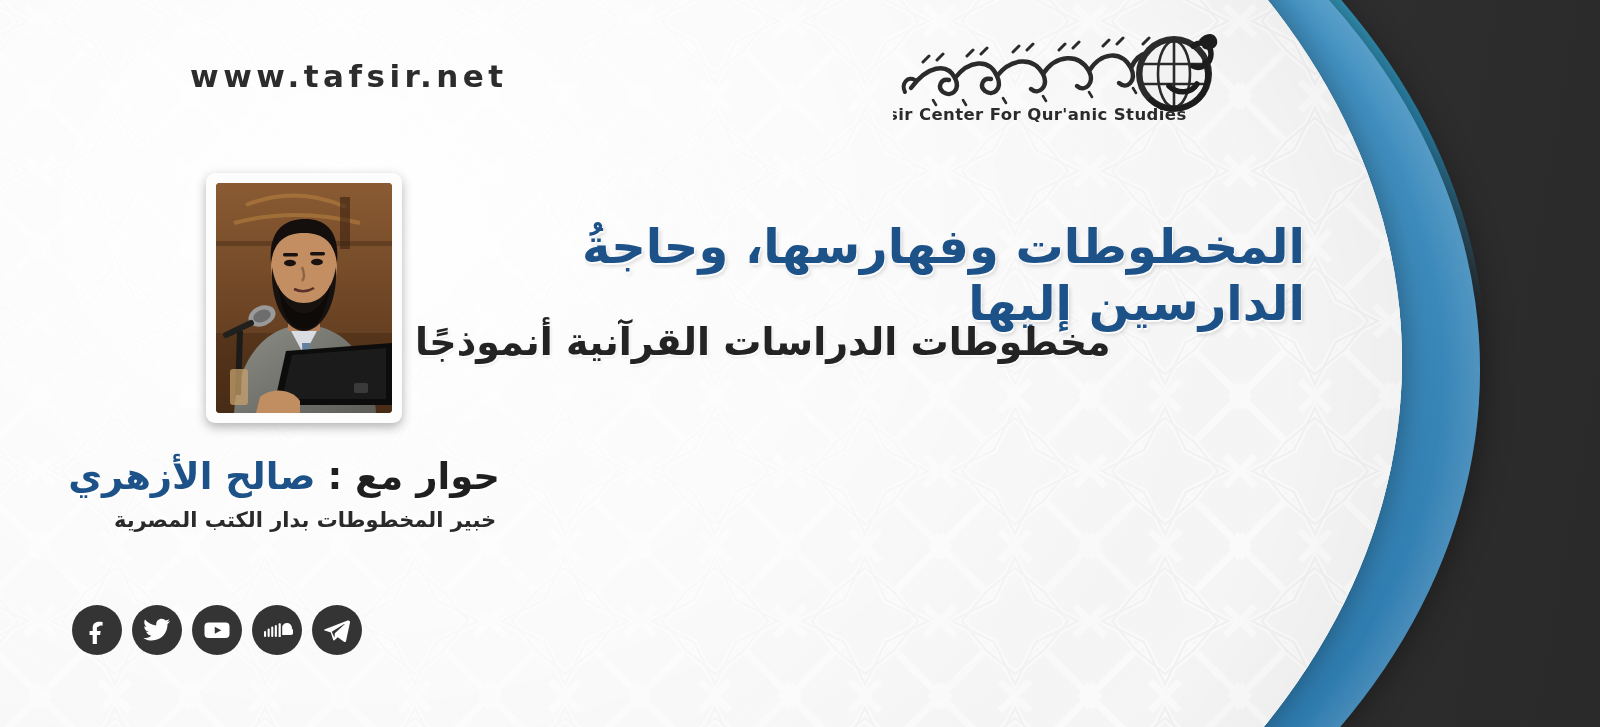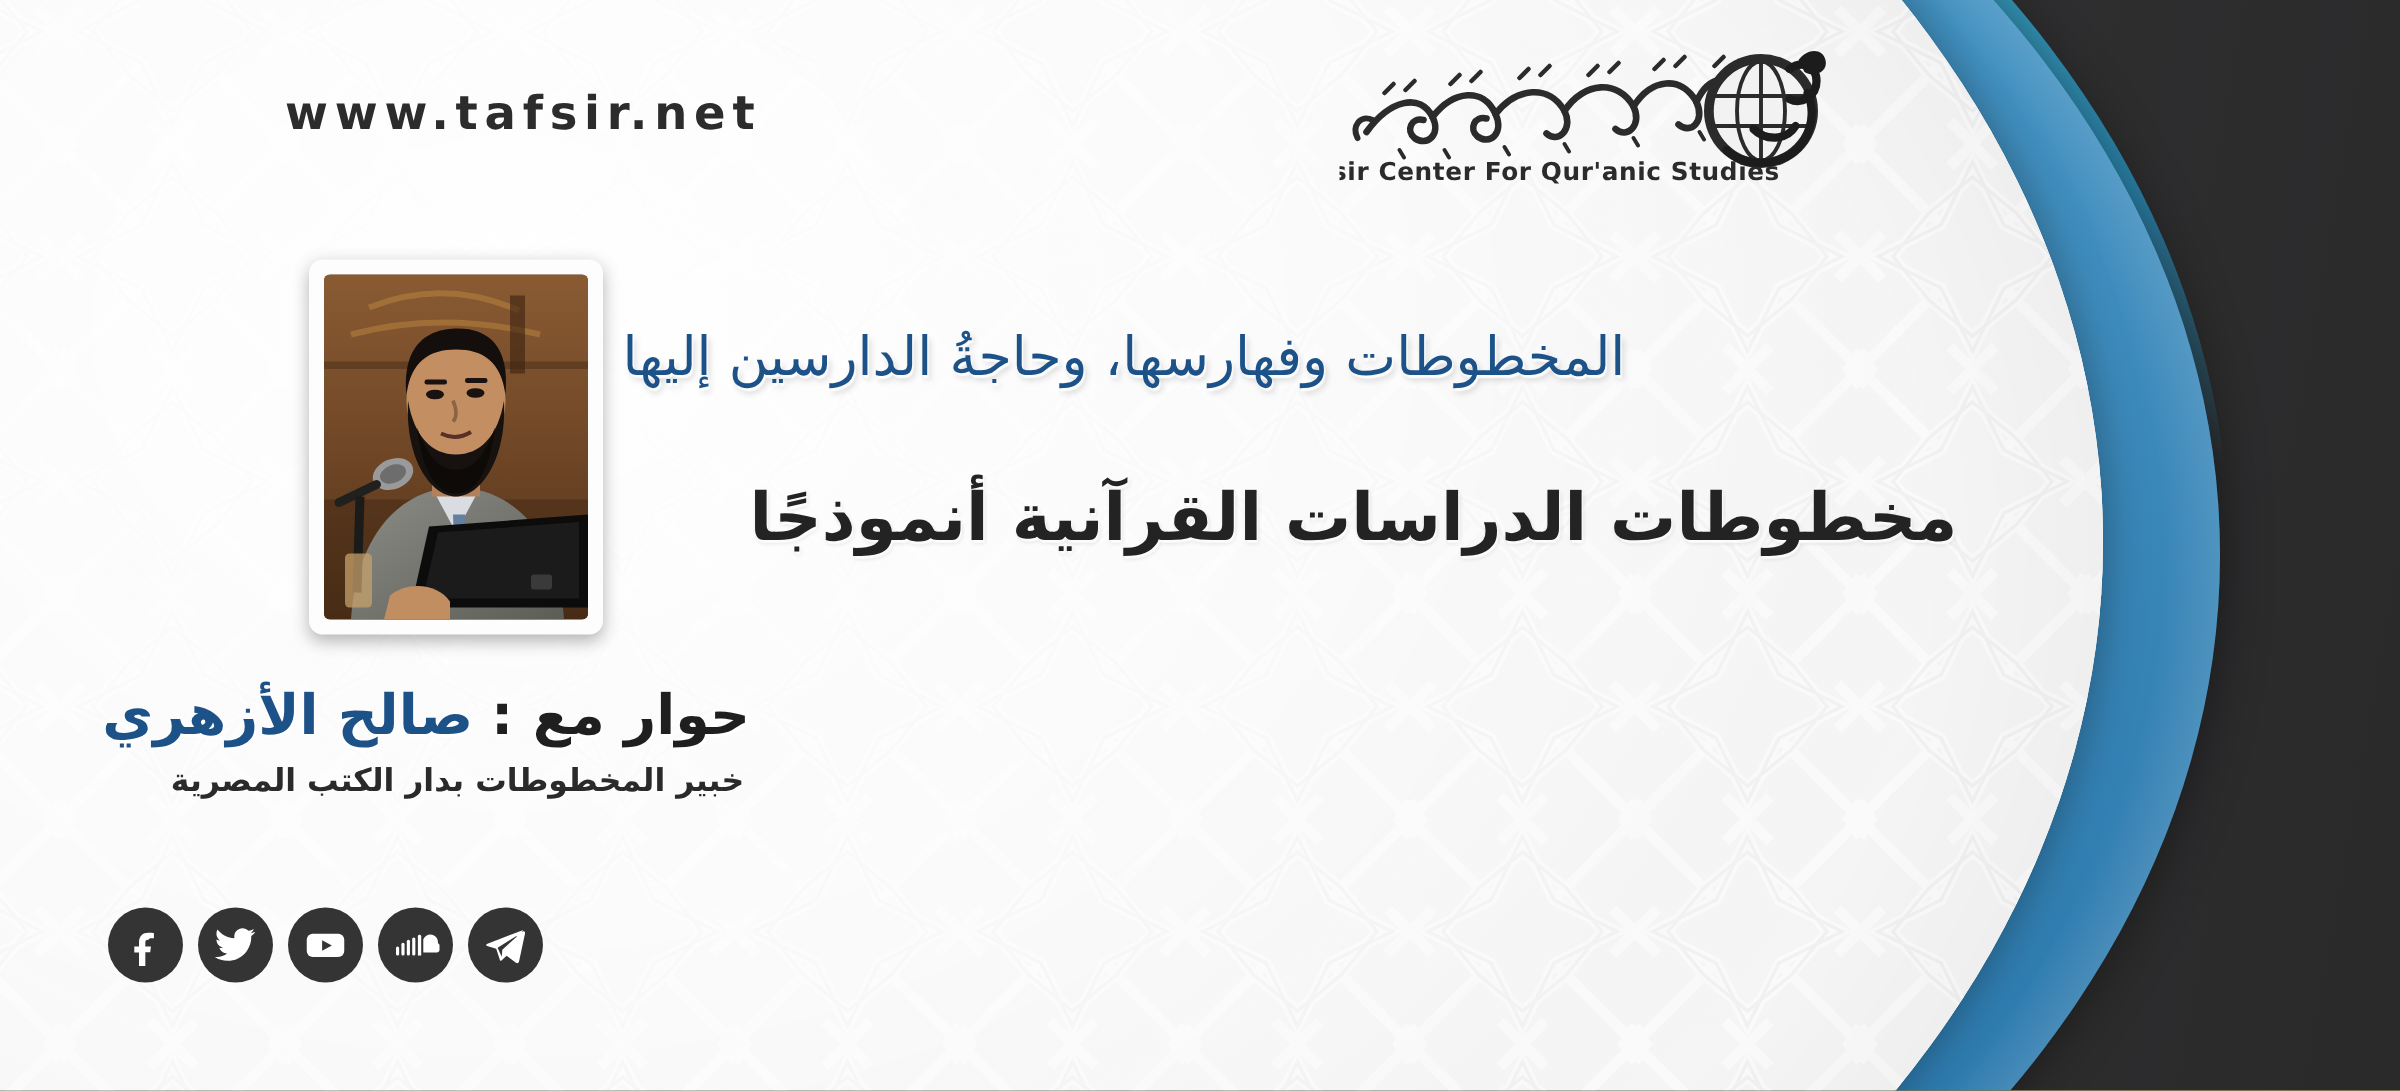--- a/index.html
+++ b/index.html
@@ -110,32 +110,32 @@
     overflow:hidden;
     position:relative;
     background:#6d4a2c;
   }
   .photo-inner svg{ display:block; width:100%; height:100%; }
 
   
   .title-main {
     position:absolute; right:295px; top:218px;
     width:890px;
-    text-align:left;
-    font-size:36px; font-weight:400;
+    text-align:right;
+    font-size:48px; font-weight:700;
     color:#1d5289;
     line-height:1.18;
     direction:rtl;
     text-shadow:1px 2px 1px rgba(255,255,255,.95), 2px 3px 4px rgba(0,0,0,.16);
   }
   .title-sub {
     position:absolute; right:295px; top:320px;
     width:890px;
-    text-align:right;
-    font-size:44px; font-weight:700;
+    text-align:left;
+    font-size:38px; font-weight:700;
     color:#232323;
     direction:rtl;
     text-shadow:1px 2px 1px rgba(255,255,255,.9), 1px 2px 3px rgba(0,0,0,.14);
   }
 
   
   .interview {
     position:absolute; right:1100px; top:455px;
     width:390px;
     text-align:center;

